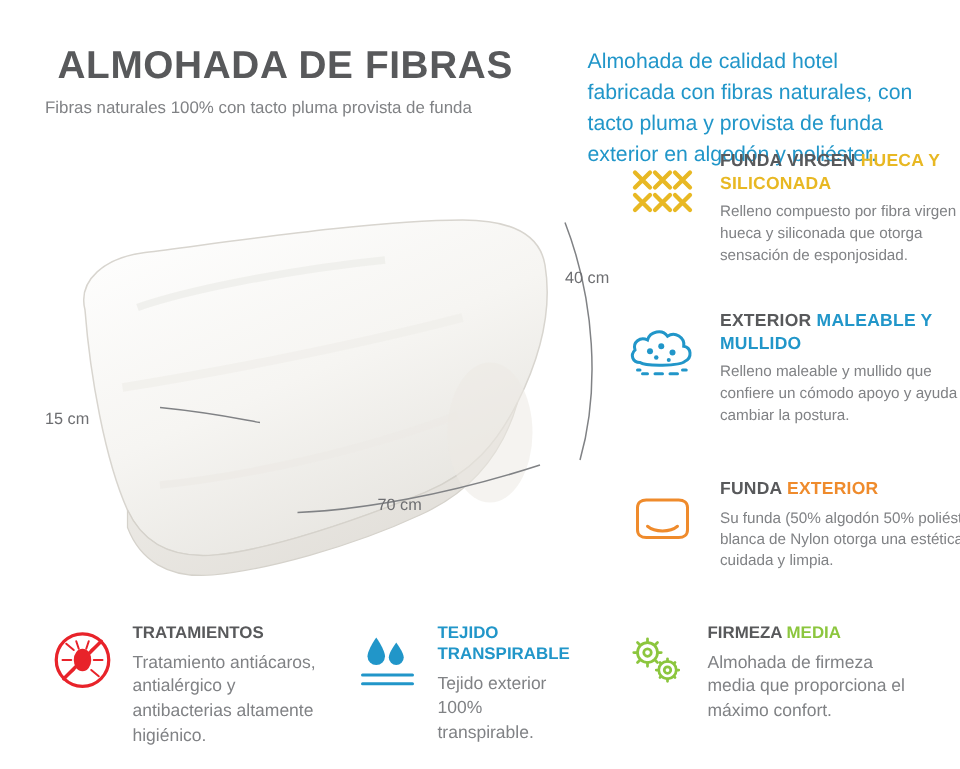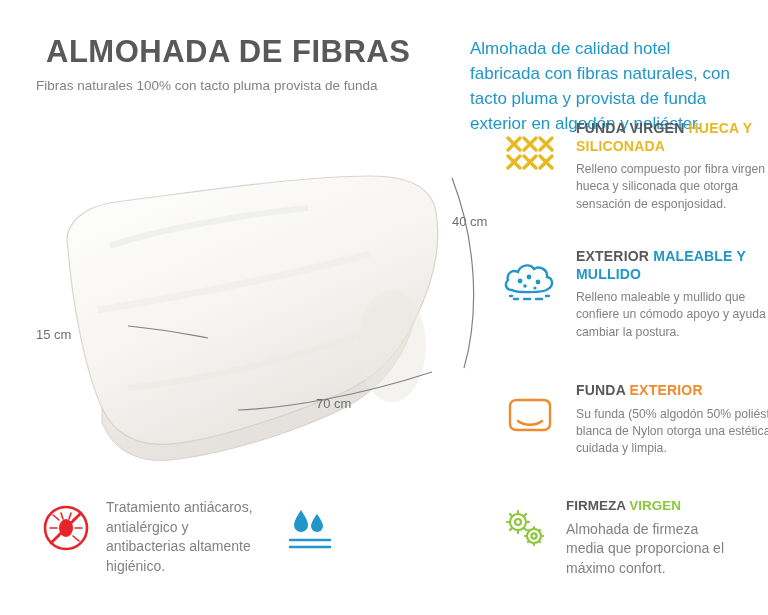--- a/index.html
+++ b/index.html
@@ -53,21 +53,21 @@
   }
   .pillow-svg { display: block; }
 
   .dim {
     position: absolute;
     font-size: 13px;
     color: #6d6e71;
   }
   .dim-40 { left: 452px; top: 214px; }
   .dim-15 { left: 36px; top: 327px; }
-  .dim-70 { left: 316px; top: 396px; }
+  .dim-70 { left: 302px; top: 396px; }
 
   
   .feature {
     position: absolute;
     width: 290px;
   }
   .feature .icon {
     position: absolute;
     left: 0;
     top: 4px;
@@ -238,36 +238,41 @@
       <circle cx="28" cy="28" r="21" fill="none" stroke="#e8232a" stroke-width="2.6"></circle>
       <g stroke="#e8232a" stroke-width="1.6" fill="none" stroke-linecap="round">
         <ellipse cx="28" cy="28" rx="7" ry="9" fill="#e8232a" stroke="none"></ellipse>
         <path d="M21,20 L15,15 M35,20 L41,15 M19,28 L12,28 M37,28 L44,28 M21,36 L15,41 M35,36 L41,41"></path>
         <path d="M25,19 L23,13 M31,19 L33,13"></path>
       </g>
       <path d="M13,43 L43,13" stroke="#e8232a" stroke-width="2.8" stroke-linecap="round"></path>
     </svg>
   </div>
   <div class="body">
+    <h3>TRATAMIENTOS</h3>
     <p>Tratamiento antiácaros, antialérgico y antibacterias altamente higiénico.</p>
   </div>
 </div>
 
 <div class="bottom-feature" id="bf-tejido">
   <div class="icon">
     <svg width="56" height="56" viewBox="0 0 56 56">
       <g fill="#2196c9">
         <path d="M19,10 C19,10 12,20 12,25 a7,7 0 0 0 14,0 C26,20 19,10 19,10 Z"></path>
         <path d="M35,14 C35,14 29,22 29,26 a6,6 0 0 0 12,0 C41,22 35,14 35,14 Z"></path>
       </g>
       <g stroke="#2196c9" stroke-width="2.4" fill="none" stroke-linecap="round">
         <path d="M8,40 L48,40"></path>
         <path d="M8,47 L48,47"></path>
       </g>
     </svg>
+  </div>
+  <div class="body">
+    <h3>TEJIDO TRANSPIRABLE</h3>
+    <p>Tejido exterior 100% transpirable.</p>
   </div>
 </div>
 
 <div class="bottom-feature" id="bf-firmeza">
   <div class="icon">
     <svg width="56" height="56" viewBox="0 0 56 56">
       <g stroke="#8cc63e" stroke-width="2.2" fill="none">
         <circle cx="20" cy="22" r="8"></circle>
         <circle cx="20" cy="22" r="3"></circle>
         <g stroke-linecap="round">
@@ -275,16 +280,16 @@
         </g>
         <circle cx="36" cy="36" r="7"></circle>
         <circle cx="36" cy="36" r="2.6"></circle>
         <g stroke-linecap="round">
           <path d="M36,27 L36,29 M36,43 L36,45 M27,36 L29,36 M43,36 L45,36 M30,30 L31,31 M41,41 L42,42 M42,30 L41,31 M31,41 L30,42"></path>
         </g>
       </g>
     </svg>
   </div>
   <div class="body">
-    <h3><span>FIRMEZA </span><span class="accent">VIRGEN</span></h3>
+    <h3><span>FIRMEZA </span><span class="accent">MEDIA</span></h3>
     <p>Almohada de firmeza media que proporciona el máximo confort.</p>
   </div>
 </div>
 
 </body></html>

